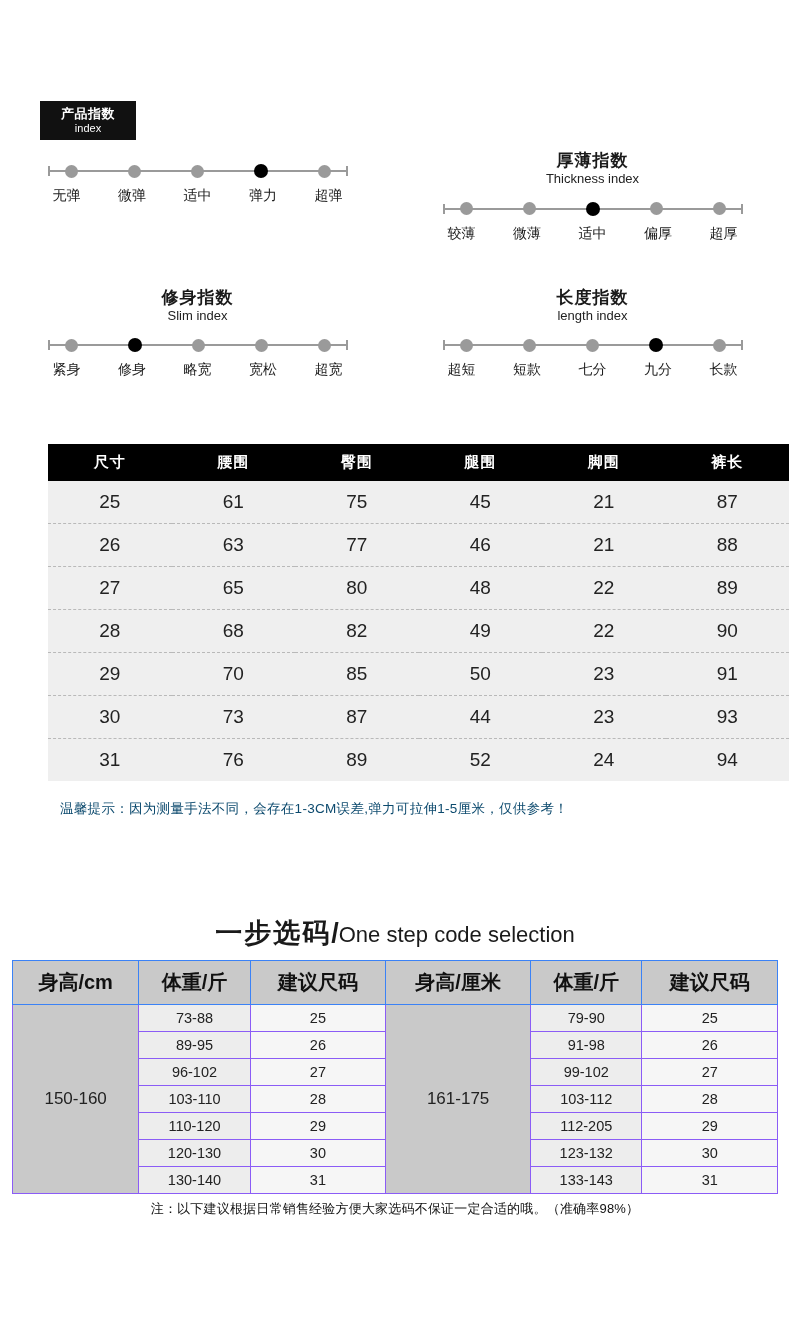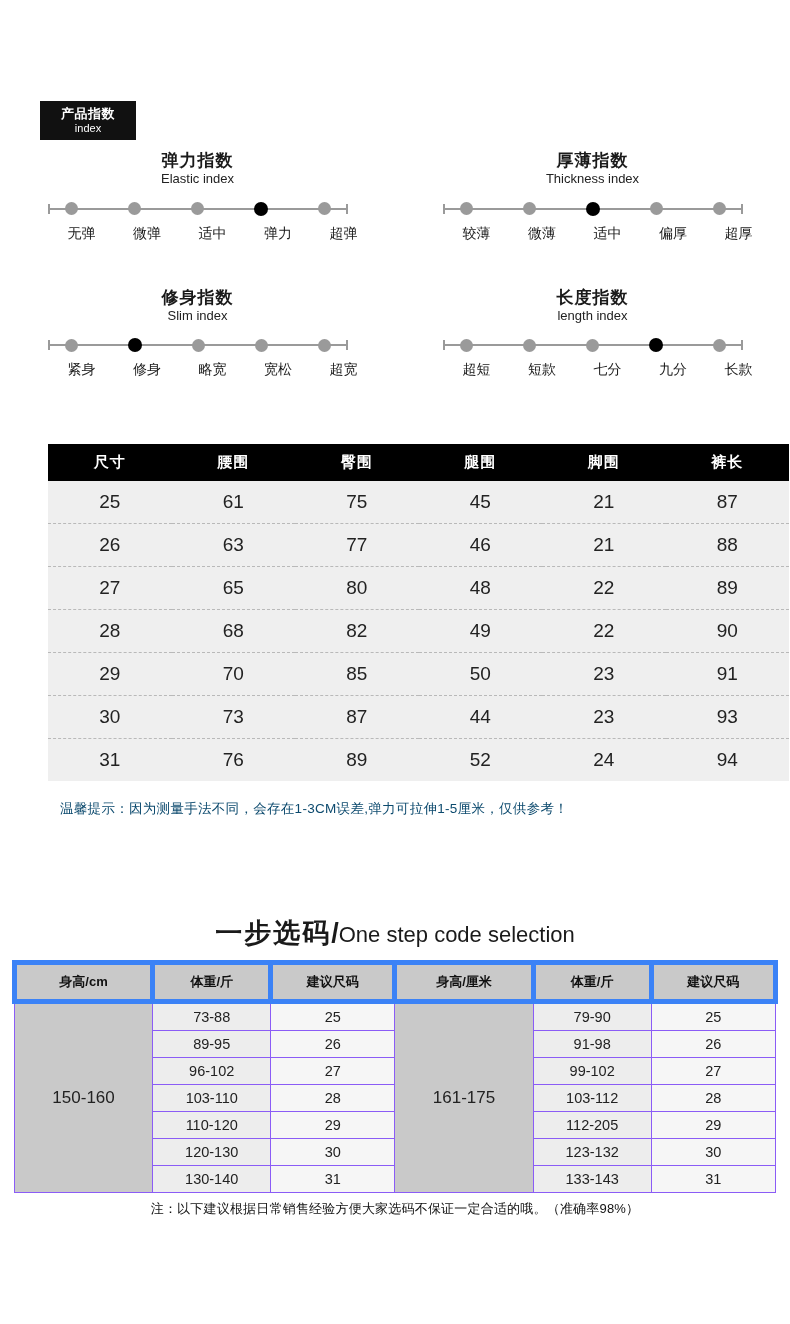--- a/index.html
+++ b/index.html
@@ -62,21 +62,21 @@
     width: 13px; height: 13px; border-radius: 50%;
     background: #9a9a9a;
     position: relative; z-index: 2;
   }
   .dot.active { background: #000000; width: 14px; height: 14px; }
   .labels {
     width: 320px; margin: 9px auto 0 auto;
     display: flex; justify-content: space-between;
     font-size: 14px;
   }
-  .labels span { width: 58px; text-align: right; }
+  .labels span { width: 58px; text-align: center; }
 
   .idx-row.row2 { margin-top: 44px; }
 
   
   .size-table {
     position: absolute;
     left: 48px;
     top: 444px;
     width: 741px;
     border-collapse: collapse;
@@ -124,25 +124,25 @@
 
   .code-table {
     position: absolute;
     left: 12px;
     top: 960px;
     width: 766px;
     border-collapse: collapse;
   }
   .code-table th {
     background: #c9c9c9;
-    font-size: 13px;
+    font-size: 20px;
     font-weight: bold;
     padding: 8px 0;
     text-align: center;
-    border: 5px solid #3b82f6;
+    border: 1px solid #3b82f6;
     color: #111;
   }
   .code-table td {
     font-size: 14.5px;
     text-align: center;
     padding: 5px 0;
     border: 1px solid #8b5cf6;
     background: #ededed;
     color: #222;
   }
@@ -170,24 +170,20 @@
 <div class="badge">
   <span class="cn">产品指数</span>
   <span class="en">index</span>
 </div>
 
 <div class="idx-wrap">
 
   <div class="idx-row row1">
 
     <div class="idx-group">
-      <div class="idx-title">
-        <span class="cn">弹力指数</span>
-        <span class="en">Elastic index</span>
-      </div>
       <div class="scale">
         <div class="line"></div>
         <div class="cap l"></div>
         <div class="cap r"></div>
         <div class="dots">
           <div class="dot"></div>
           <div class="dot"></div>
           <div class="dot"></div>
           <div class="dot active"></div>
           <div class="dot"></div>

